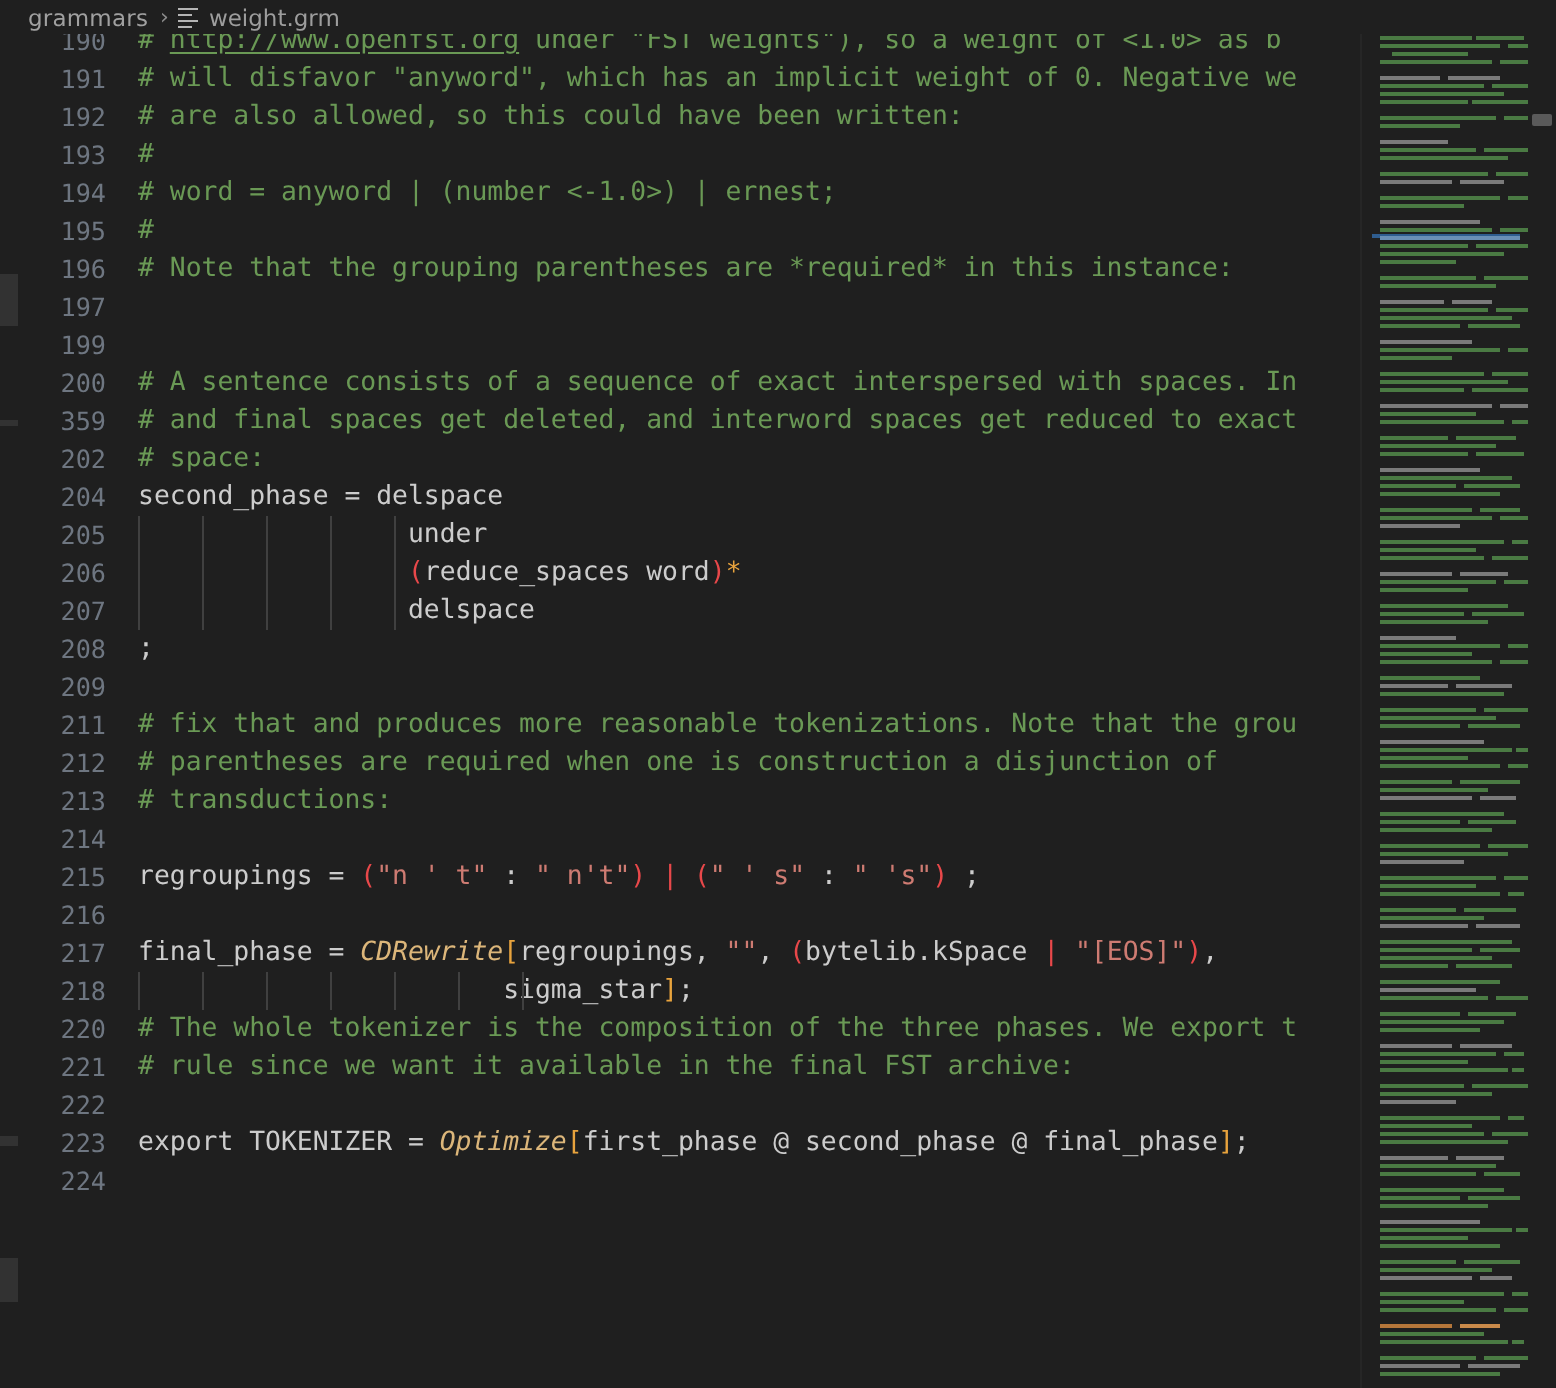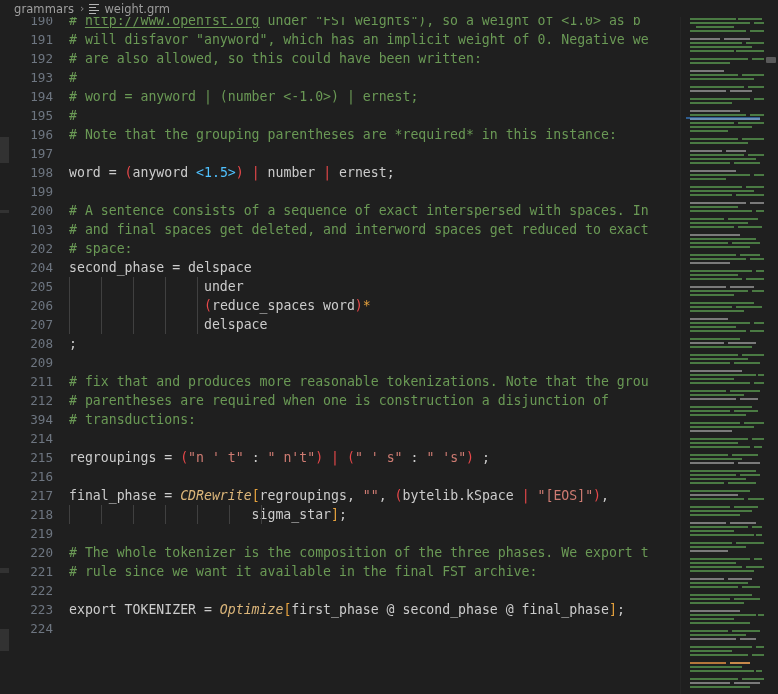--- a/index.html
+++ b/index.html
@@ -209,40 +209,38 @@
     <div class="code-pane">
       <div class="code-scroll" id="code-scroll">
           <div class="line"><div class="ln">190</div><div class="lc"><span class="cm"># </span><span class="cm"><u>http://www.openfst.org</u></span><span class="cm"> under "FST weights"), so a weight of &lt;1.0&gt; as b</span></div></div>
           <div class="line"><div class="ln">191</div><div class="lc"><span class="cm"># will disfavor "anyword", which has an implicit weight of 0. Negative we</span></div></div>
           <div class="line"><div class="ln">192</div><div class="lc"><span class="cm"># are also allowed, so this could have been written:</span></div></div>
           <div class="line"><div class="ln">193</div><div class="lc"><span class="cm">#</span></div></div>
           <div class="line"><div class="ln">194</div><div class="lc"><span class="cm"># word = anyword | (number &lt;-1.0&gt;) | ernest;</span></div></div>
           <div class="line"><div class="ln">195</div><div class="lc"><span class="cm">#</span></div></div>
           <div class="line"><div class="ln">196</div><div class="lc"><span class="cm"># Note that the grouping parentheses are *required* in this instance:</span></div></div>
           <div class="line"><div class="ln">197</div><div class="lc"></div></div>
-          <div class="line"><div class="ln">198</div><div class="lc"><span class="id">word = </span><span class="pn">(</span><span class="id">anyword </span><span class="num">&lt;1.5&gt;</span><span class="pn">)</span><span class="id"> </span><span class="pn">|</span><span class="id"> number </span><span class="pn">|</span><span class="id"> ernest;</span></div></div>
           <div class="line"><div class="ln">199</div><div class="lc"></div></div>
           <div class="line"><div class="ln">200</div><div class="lc"><span class="cm"># A sentence consists of a sequence of exact interspersed with spaces. In</span></div></div>
-          <div class="line"><div class="ln">103</div><div class="lc"><span class="cm"># and final spaces get deleted, and interword spaces get reduced to exact</span></div></div>
+          <div class="line"><div class="ln">359</div><div class="lc"><span class="cm"># and final spaces get deleted, and interword spaces get reduced to exact</span></div></div>
           <div class="line"><div class="ln">202</div><div class="lc"><span class="cm"># space:</span></div></div>
           <div class="line"><div class="ln">204</div><div class="lc"><span class="id">second_phase = delspace</span></div></div>
           <div class="line"><div class="ln">205</div><div class="lc"><span class="guide" style="left: 2px;"></span><span class="guide" style="left: 34px;"></span><span class="guide" style="left: 66px;"></span><span class="guide" style="left: 98px;"></span><span class="guide" style="left: 130px;"></span><span class="id">                 under</span></div></div>
           <div class="line"><div class="ln">206</div><div class="lc"><span class="guide" style="left: 2px;"></span><span class="guide" style="left: 34px;"></span><span class="guide" style="left: 66px;"></span><span class="guide" style="left: 98px;"></span><span class="guide" style="left: 130px;"></span><span class="id">                 </span><span class="pn">(</span><span class="id">reduce_spaces word</span><span class="pn">)</span><span class="star">*</span></div></div>
           <div class="line"><div class="ln">207</div><div class="lc"><span class="guide" style="left: 2px;"></span><span class="guide" style="left: 34px;"></span><span class="guide" style="left: 66px;"></span><span class="guide" style="left: 98px;"></span><span class="guide" style="left: 130px;"></span><span class="id">                 delspace</span></div></div>
           <div class="line"><div class="ln">208</div><div class="lc"><span class="id">;</span></div></div>
           <div class="line"><div class="ln">209</div><div class="lc"></div></div>
           <div class="line"><div class="ln">211</div><div class="lc"><span class="cm"># fix that and produces more reasonable tokenizations. Note that the grou</span></div></div>
           <div class="line"><div class="ln">212</div><div class="lc"><span class="cm"># parentheses are required when one is construction a disjunction of</span></div></div>
-          <div class="line"><div class="ln">394</div><div class="lc"><span class="cm"># transductions:</span></div></div>
+          <div class="line"><div class="ln">213</div><div class="lc"><span class="cm"># transductions:</span></div></div>
           <div class="line"><div class="ln">214</div><div class="lc"></div></div>
           <div class="line"><div class="ln">215</div><div class="lc"><span class="id">regroupings = </span><span class="pn">(</span><span class="st">"n ' t"</span><span class="id"> : </span><span class="st">" n't"</span><span class="pn">)</span><span class="id"> </span><span class="pn">|</span><span class="id"> </span><span class="pn">(</span><span class="st">" ' s"</span><span class="id"> : </span><span class="st">" 's"</span><span class="pn">)</span><span class="id"> ;</span></div></div>
           <div class="line"><div class="ln">216</div><div class="lc"></div></div>
           <div class="line"><div class="ln">217</div><div class="lc"><span class="id">final_phase = </span><span class="fn">CDRewrite</span><span class="br">[</span><span class="id">regroupings, </span><span class="st">""</span><span class="id">, </span><span class="pn">(</span><span class="id">bytelib.kSpace </span><span class="pn">|</span><span class="id"> </span><span class="st">"[EOS]"</span><span class="pn">)</span><span class="id">,</span></div></div>
           <div class="line"><div class="ln">218</div><div class="lc"><span class="guide" style="left: 2px;"></span><span class="guide" style="left: 34px;"></span><span class="guide" style="left: 66px;"></span><span class="guide" style="left: 98px;"></span><span class="guide" style="left: 130px;"></span><span class="guide" style="left: 162px;"></span><span class="guide" style="left: 194px;"></span><span class="id">                       sigma_star</span><span class="br">]</span><span class="id">;</span></div></div>
-          <div class="line"><div class="ln">219</div><div class="lc"></div></div>
           <div class="line"><div class="ln">220</div><div class="lc"><span class="cm"># The whole tokenizer is the composition of the three phases. We export t</span></div></div>
           <div class="line"><div class="ln">221</div><div class="lc"><span class="cm"># rule since we want it available in the final FST archive:</span></div></div>
           <div class="line"><div class="ln">222</div><div class="lc"></div></div>
           <div class="line"><div class="ln">223</div><div class="lc"><span class="id">export TOKENIZER = </span><span class="fn">Optimize</span><span class="br">[</span><span class="id">first_phase @ second_phase @ final_phase</span><span class="br">]</span><span class="id">;</span></div></div>
           <div class="line"><div class="ln">224</div><div class="lc"></div></div>
         </div>
     </div>
 
     <div class="minimap">
       <div class="mm-divider"></div>

